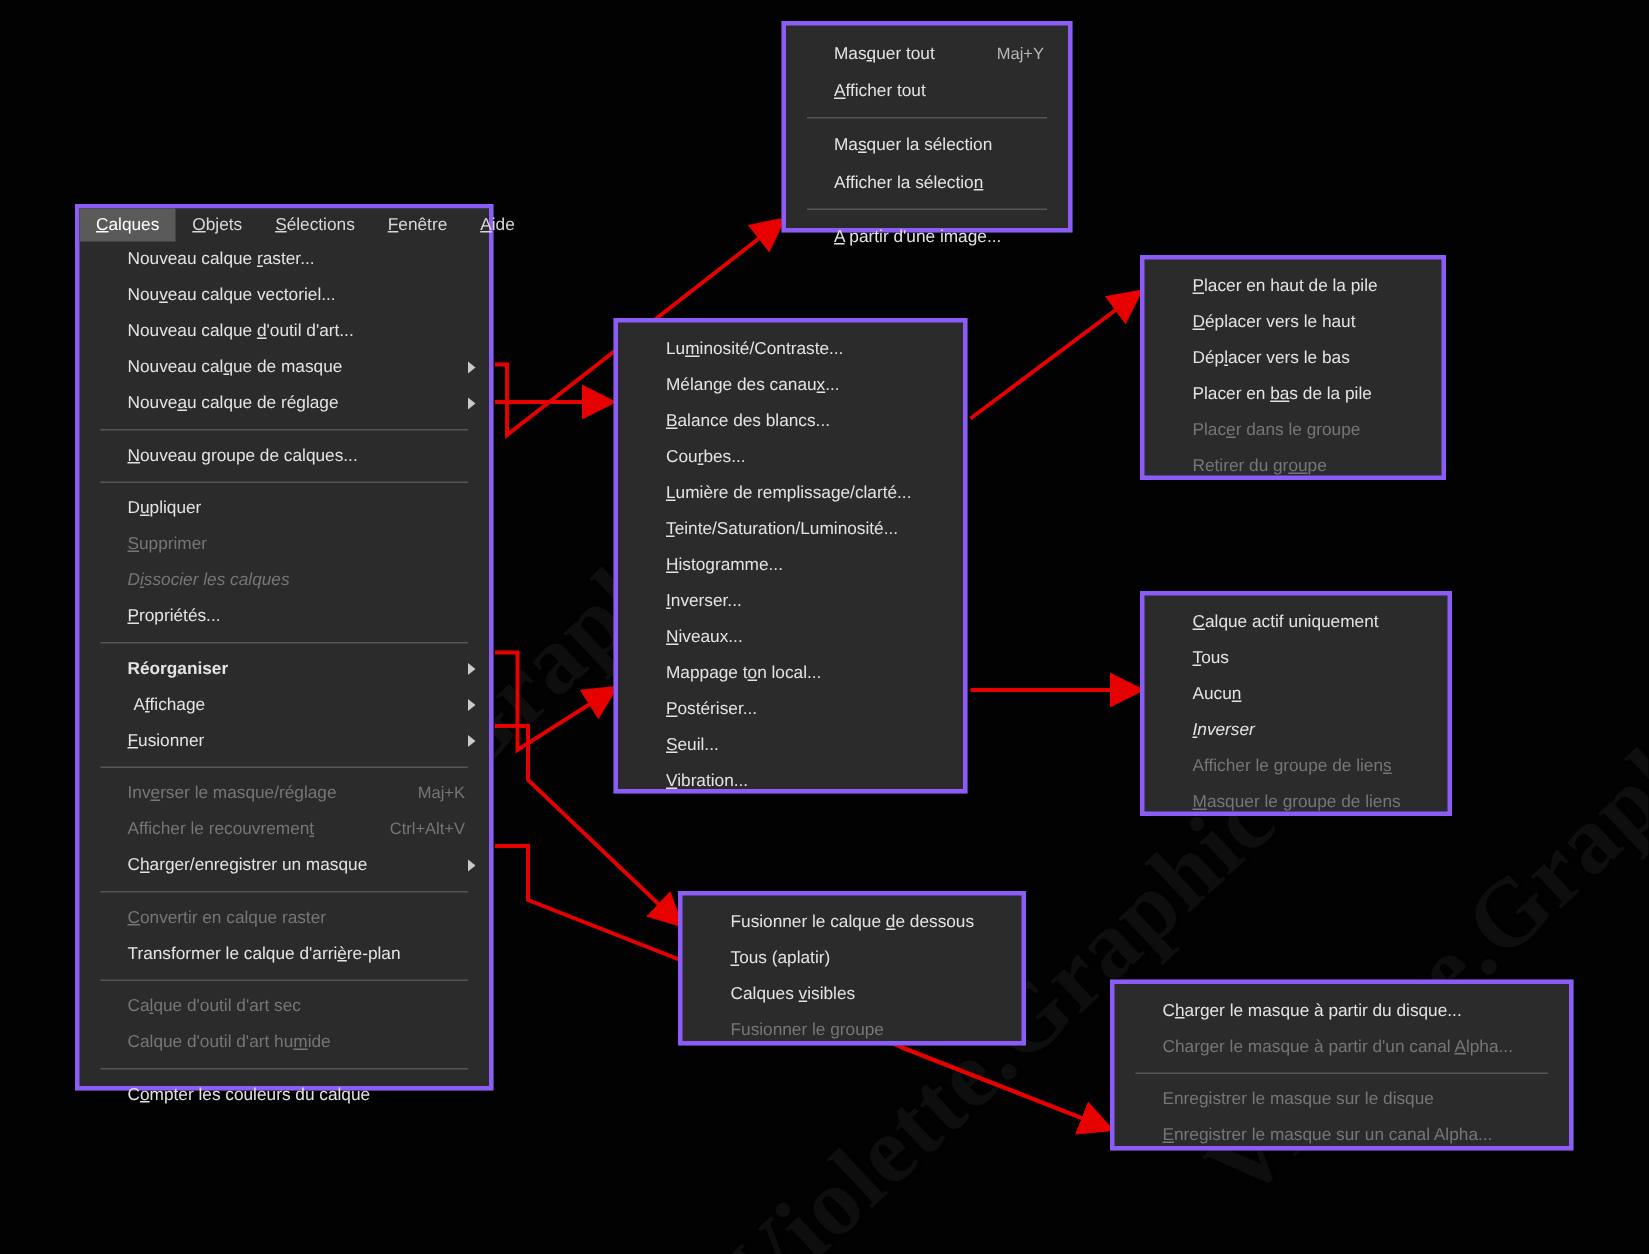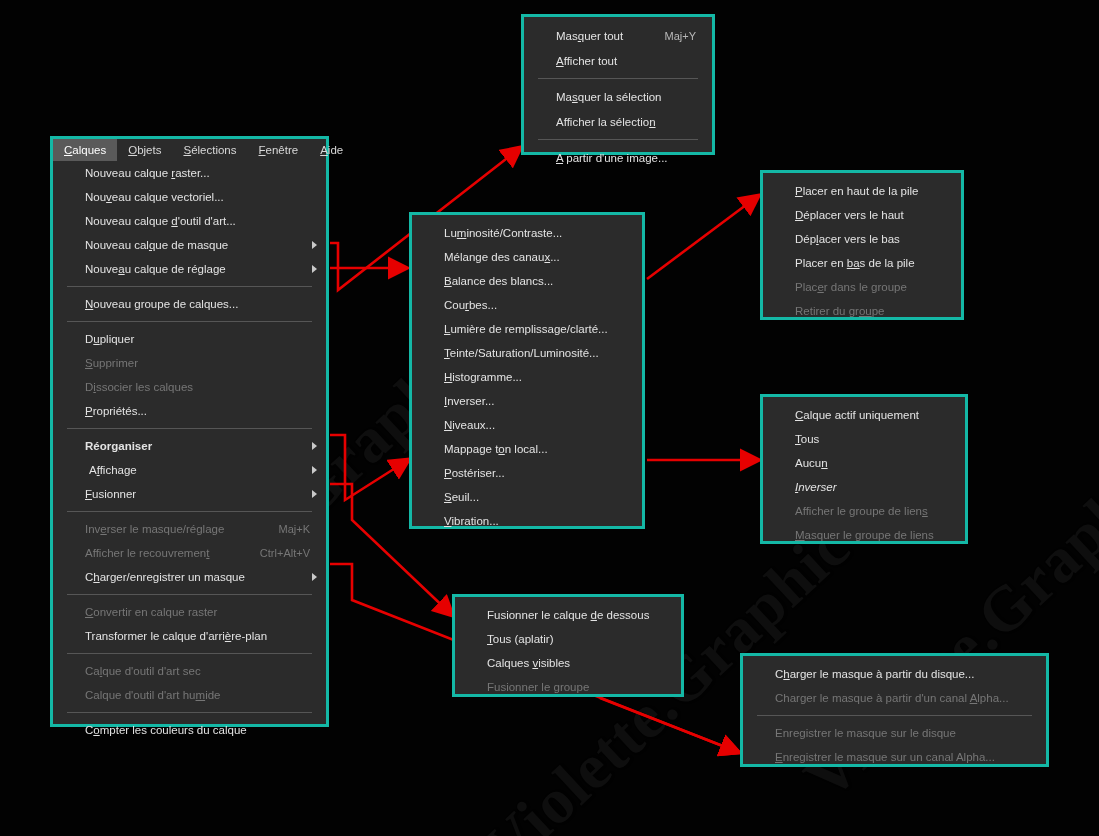--- a/index.html
+++ b/index.html
@@ -24,21 +24,21 @@
     z-index:1;
   }
 
   
   #wires{position:absolute;inset:0;z-index:5;pointer-events:none;}
 
   
   .panel{
     position:absolute;
     z-index:10;
-    border:3px solid #14b8a6;
+    border:3px solid #8b5cf6;
     background:#2b2b2b;
     box-sizing:border-box;
     padding:6px 0;
   }
   .panel.menubar-panel{padding:0;}
   .menubar{
     height:22px;
     background:#2b2b2b;
     display:flex;align-items:stretch;
     border-bottom:none;
@@ -148,21 +148,21 @@
         <div class="row" style="height: 24px;">
           <span class="lbl"><u>N</u>ouveau groupe de calques...</span>
         </div>
         <div class="sep"></div>
         <div class="row" style="height: 24px;">
           <span class="lbl">D<u>u</u>pliquer</span>
         </div>
         <div class="row dim" style="height: 24px;">
           <span class="lbl"><u>S</u>upprimer</span>
         </div>
-        <div class="row dim" style="height: 24px;">
+        <div class="row dim" style="height: 24px; font-style: italic;">
           <span class="lbl">D<u>i</u>ssocier les calques</span>
         </div>
         <div class="row" style="height: 24px;">
           <span class="lbl"><u>P</u>ropriétés...</span>
         </div>
         <div class="sep"></div>
         <div class="row" style="height: 24px; font-weight: bold;">
           <span class="lbl">Réor<u>g</u>aniser</span>
           <span class="sub"></span>
         </div>

